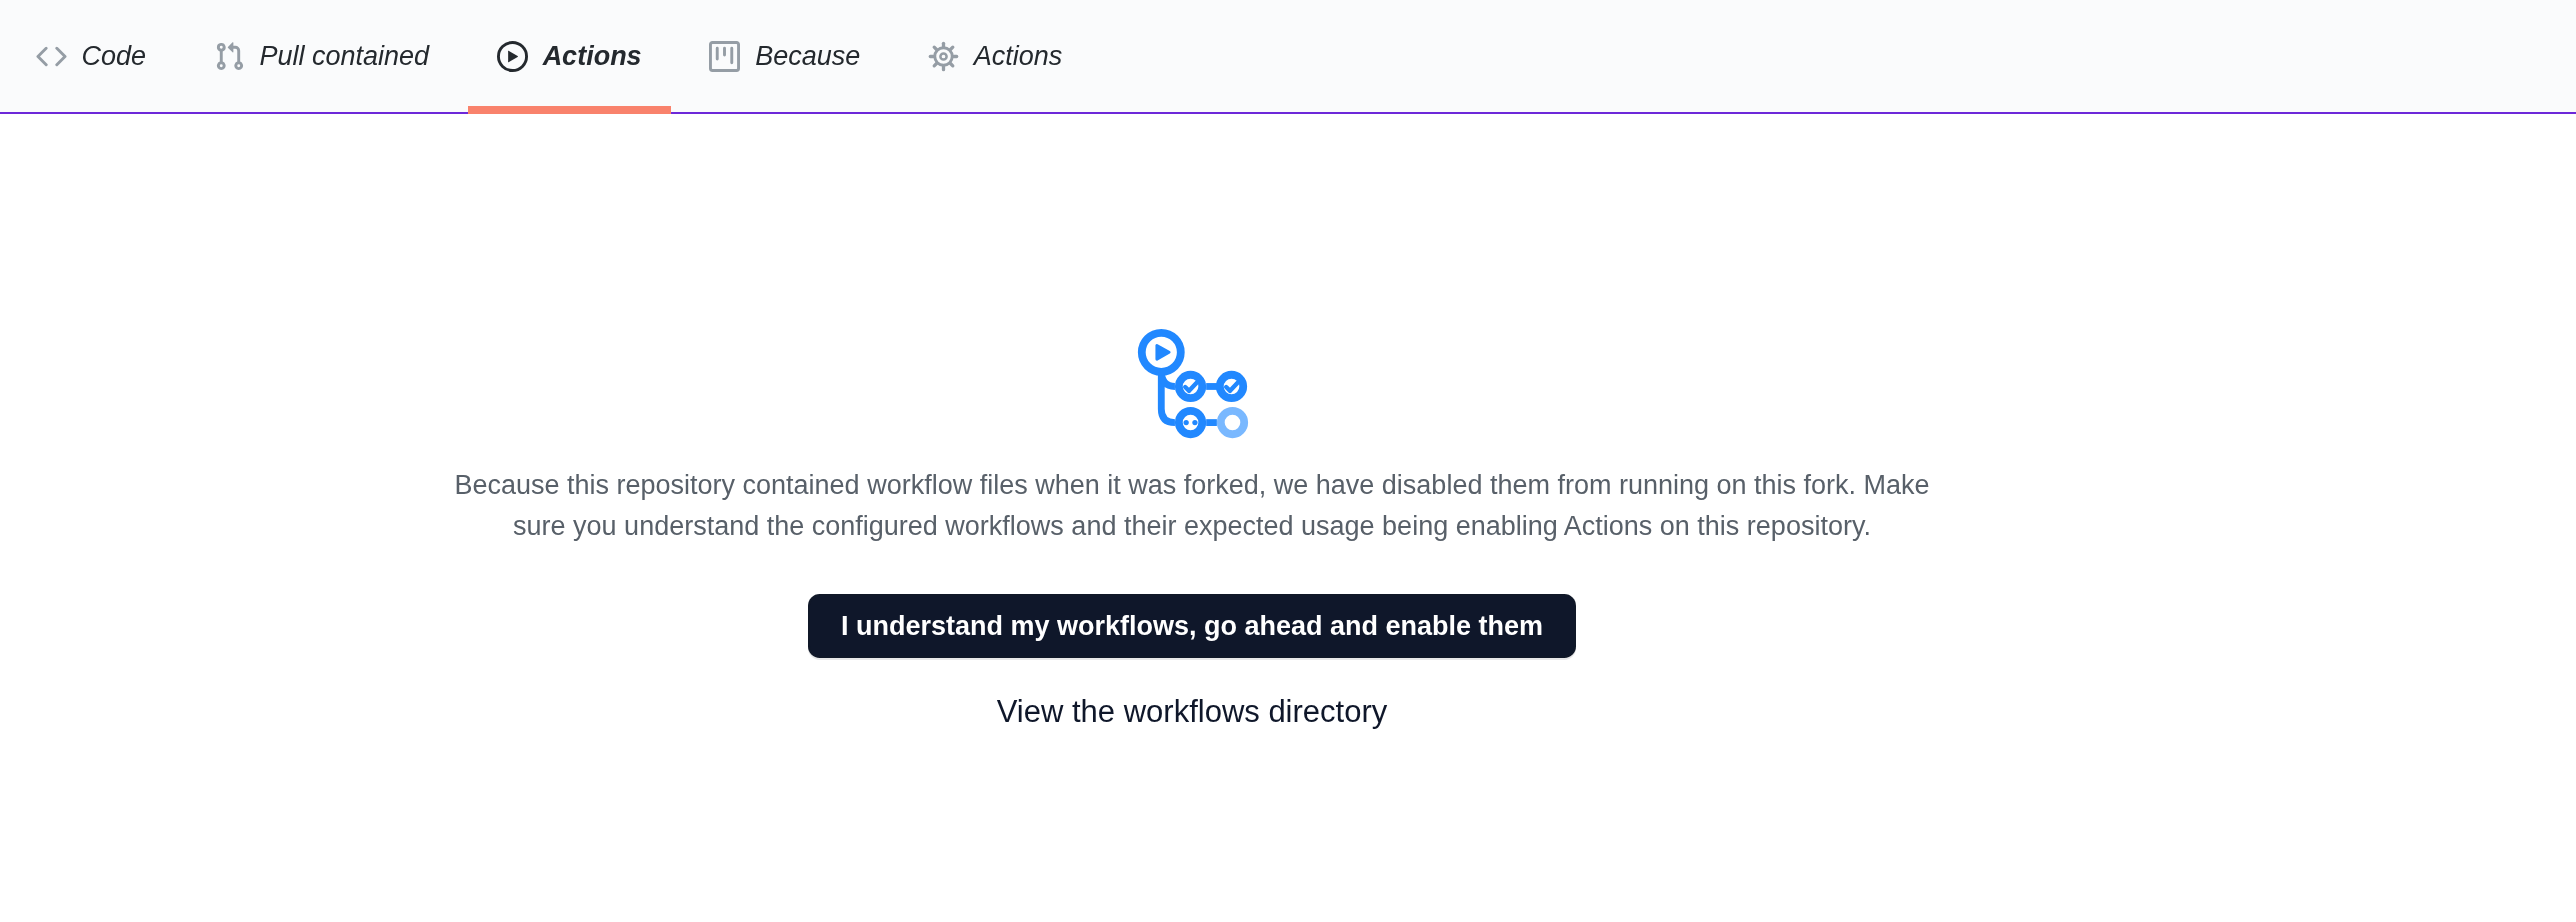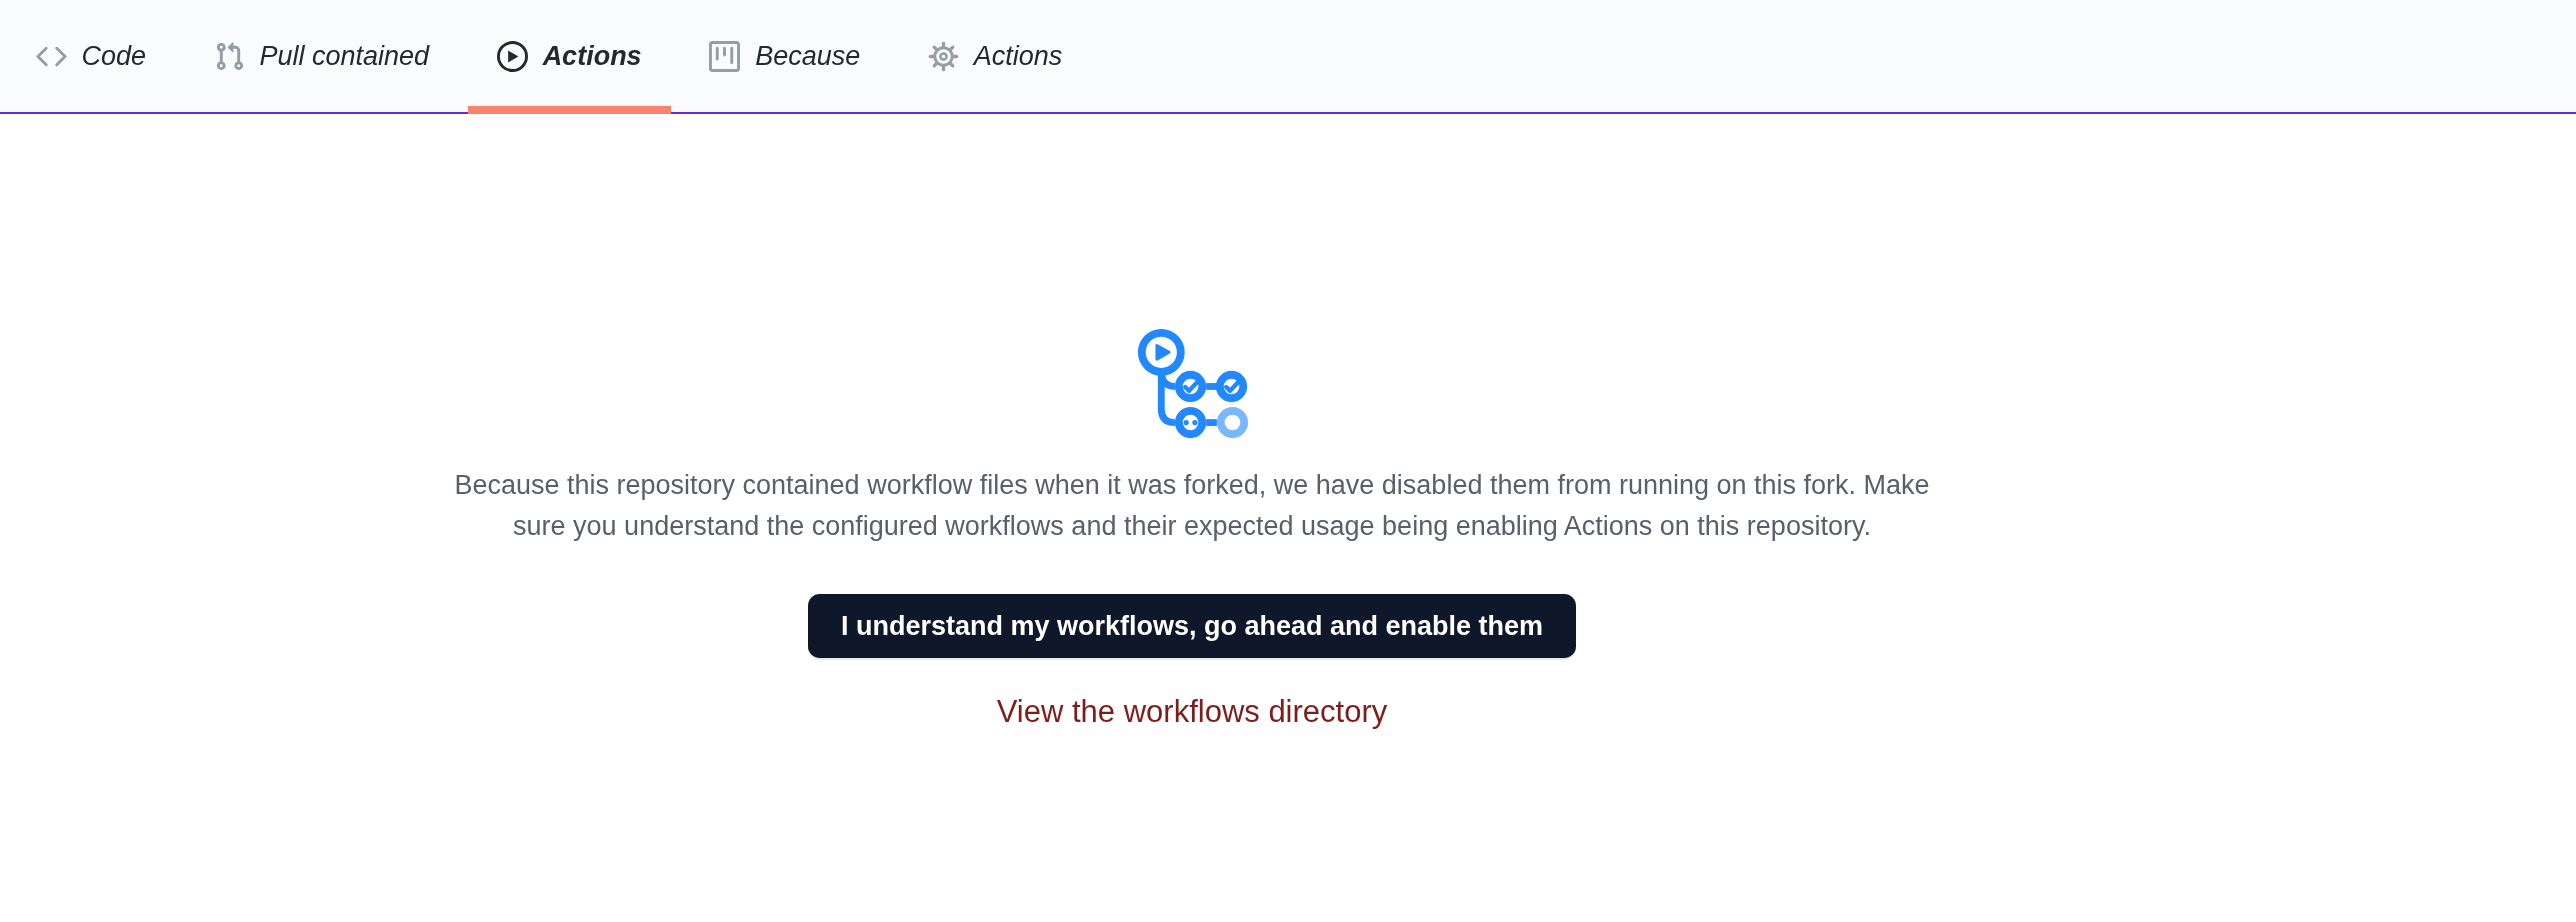--- a/index.html
+++ b/index.html
@@ -92,21 +92,21 @@
     border-radius: 11.7px;
     box-shadow: 0 2px 0 rgba(27,31,35,0.1);
     cursor: pointer;
     white-space: nowrap;
   }
 
   .wf-link-row { margin-top: 35px; }
   .wf-link {
     font-size: 31px;
     line-height: 37px;
-    color: #7f1d1d;
+    color: #0f172a;
     text-decoration: none;
     cursor: pointer;
   }
 </style>
 </head>
 <body>
 
 <nav class="reponav">
 
   <a class="tab">

